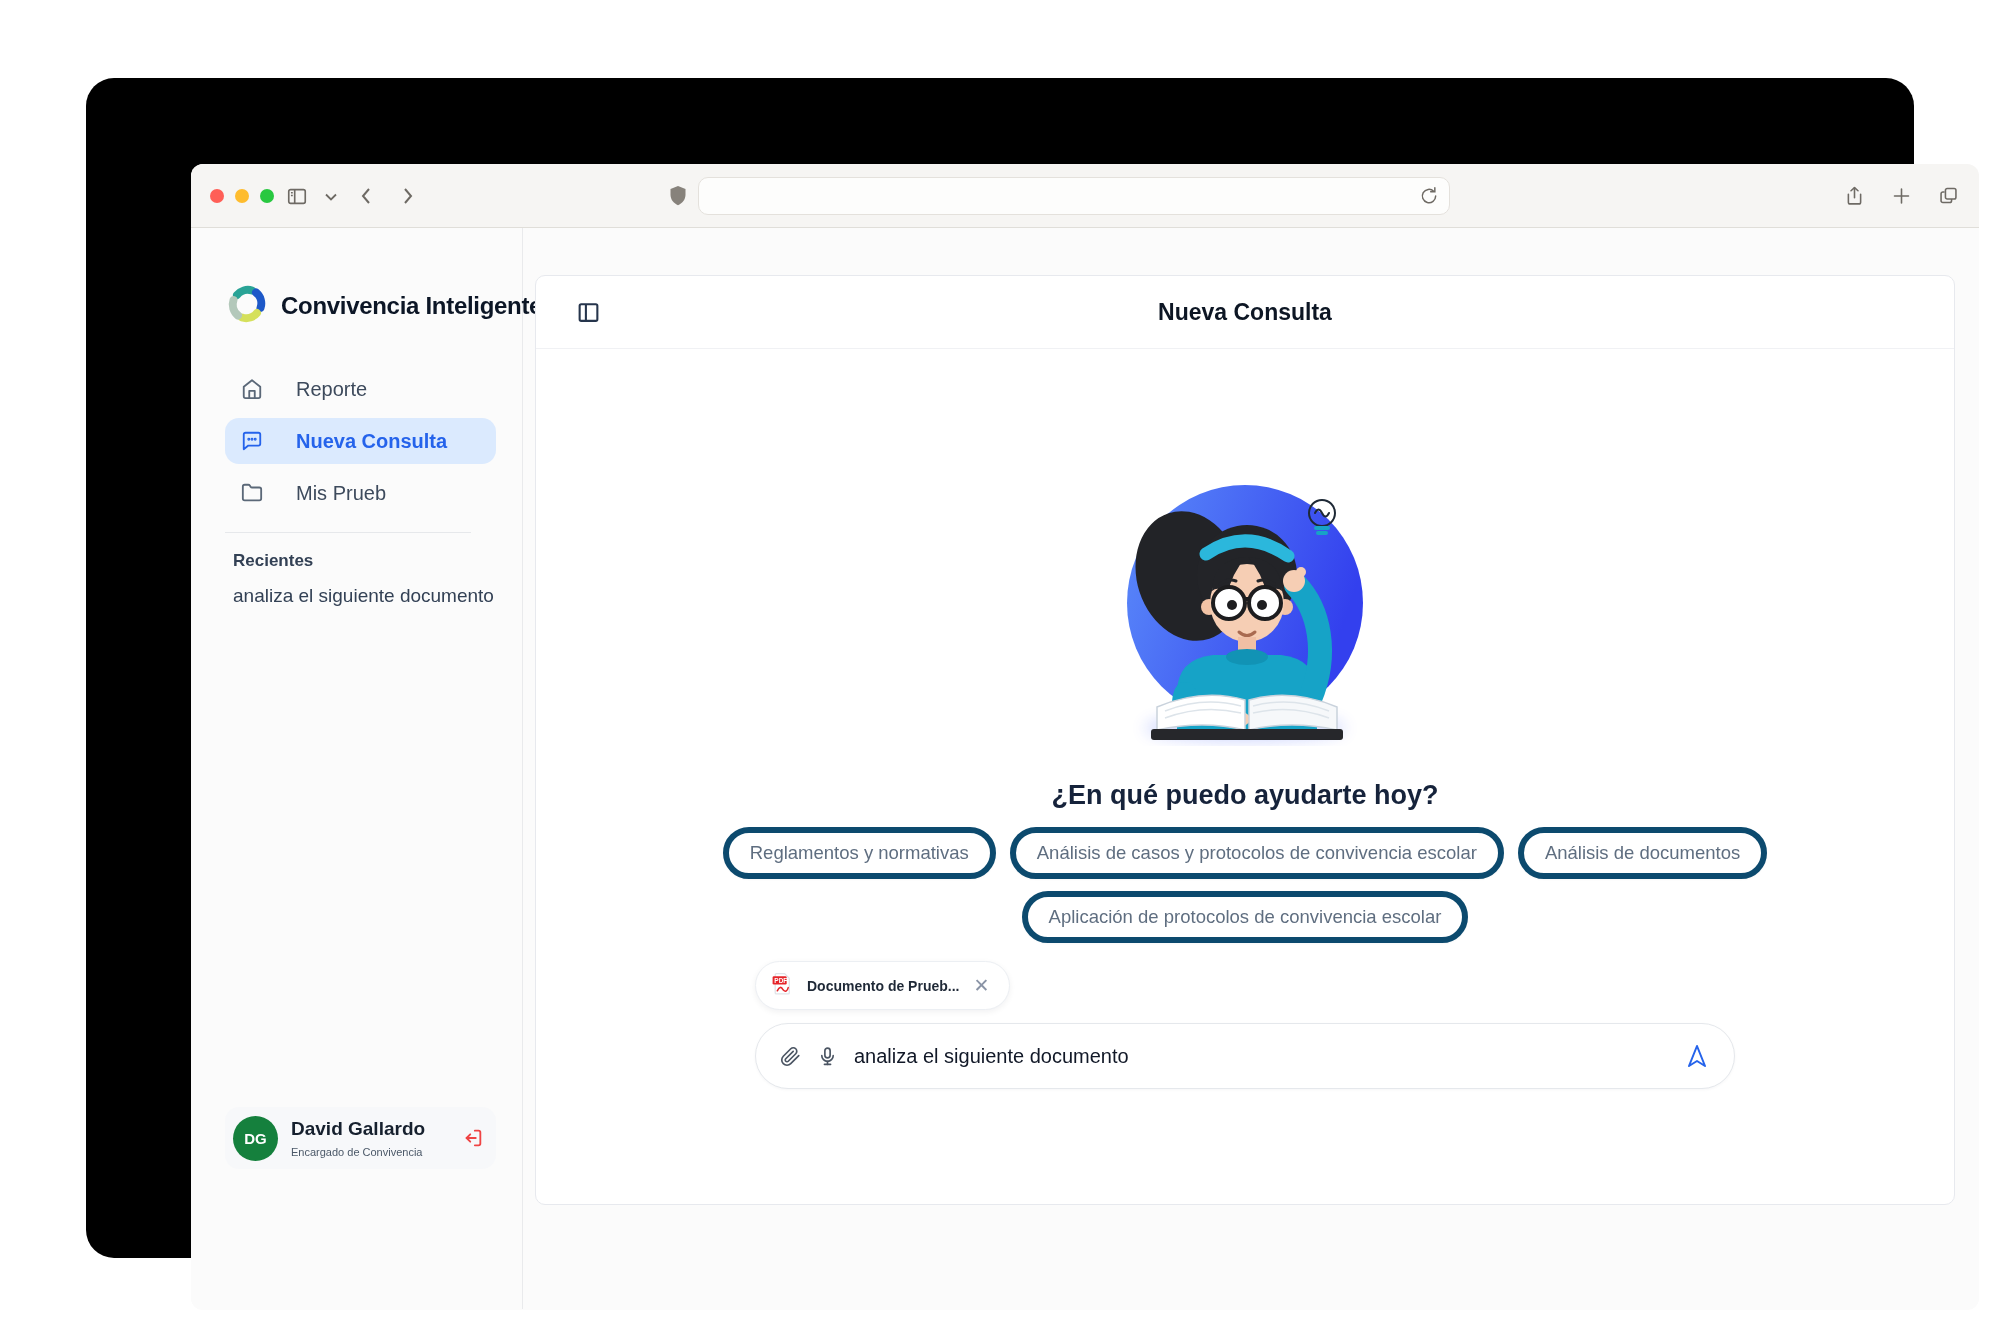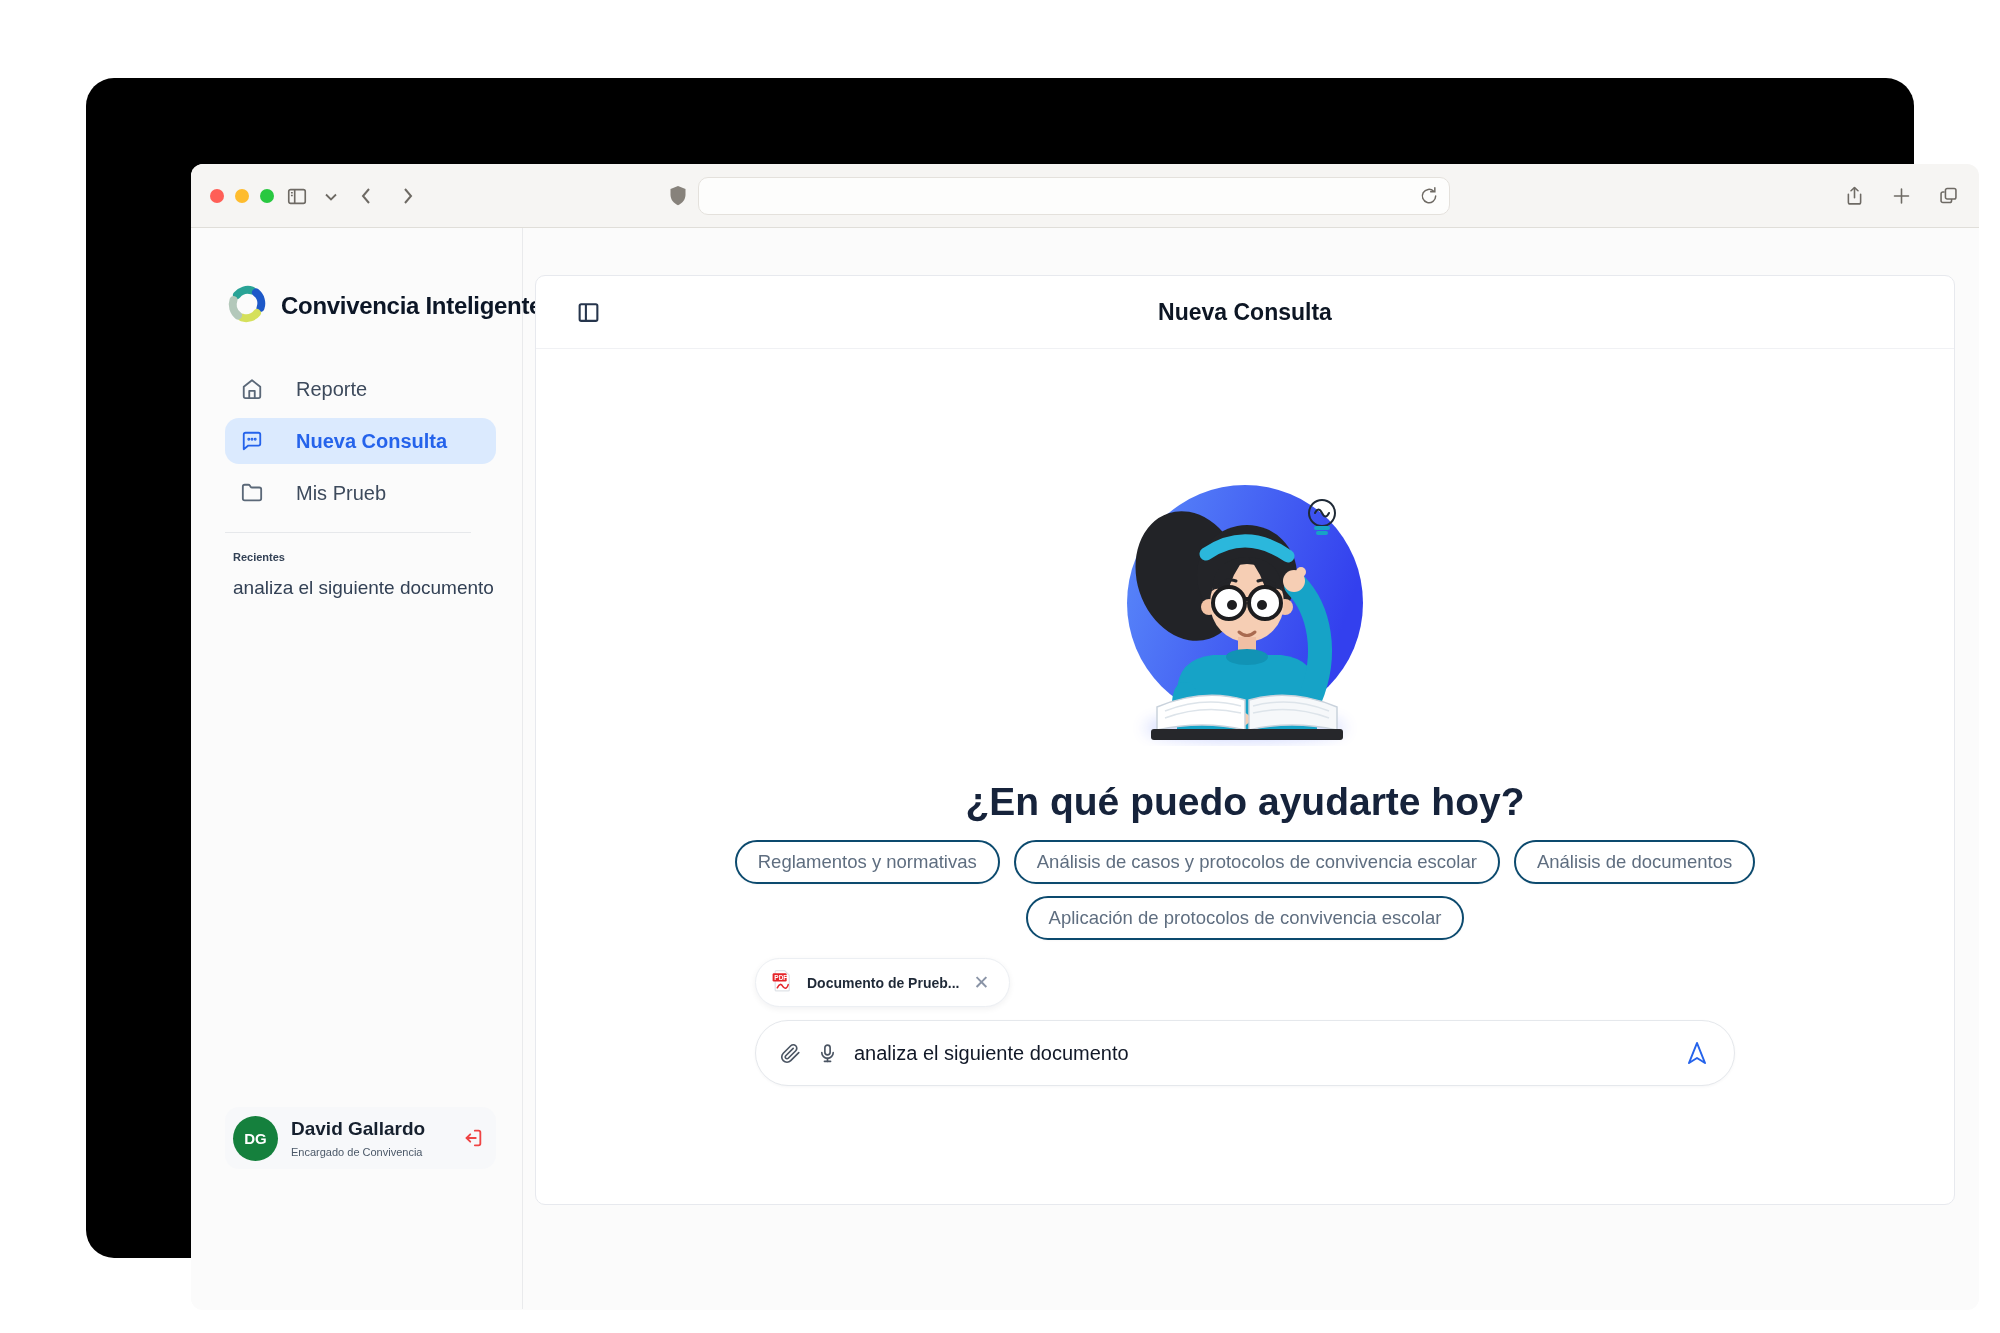--- a/index.html
+++ b/index.html
@@ -24,40 +24,40 @@
   .app { display:flex; height:1081px; background:#fbfbfb; }
   .sidebar { width:332px; flex:0 0 332px; display:flex; flex-direction:column; padding:56px 26px 140px 34px; border-right:1px solid #e9eaec; }
   .brand-row { display:flex; align-items:center; gap:12px; height:44px; }
   .brand { font-size:24px; font-weight:800; color:#0c1626; letter-spacing:-0.3px; white-space:nowrap; }
   .nav { margin-top:38px; display:flex; flex-direction:column; gap:6px; }
   .nav-item { display:flex; align-items:center; gap:33px; height:46px; padding:0 16px; border-radius:14px; cursor:pointer; color:#3d4a5c; font-size:20px; }
   .nav-item .nico { color:#5b6878; display:flex; }
   .nav-item.active { background:#dbeafe; color:#2563eb; font-weight:600; }
   .nav-item.active .nico { color:#2563eb; }
   .side-divider { margin-top:16px; height:1px; background:#e6e8eb; width:246px; }
-  .recents-title { margin-top:18px; font-size:11px; font-weight:700; color:#334155; padding-left:8px; }
+  .recents-title { margin-top:18px; font-size:17px; font-weight:700; color:#334155; padding-left:8px; }
   .recent-item { margin-top:14px; font-size:19px; color:#334155; padding-left:8px; cursor:pointer; }
   .user-card { margin-top:auto; display:flex; align-items:center; gap:13px; background:#f7f8fa; border-radius:14px; padding:8px 12px 8px 8px; height:62px; }
   .avatar { width:45px; height:45px; border-radius:50%; background:#15803d; color:#fff; font-size:15px; font-weight:700; display:flex; align-items:center; justify-content:center; }
   .user-name { font-size:19px; font-weight:700; color:#16202e; line-height:1.2; }
   .user-role { font-size:11px; color:#4b5868; margin-top:6px; }
   .logout { margin-left:auto; color:#ef4444; display:flex; cursor:pointer; }
 
   .mainwrap { flex:1; padding:47px 24px 104px 12px; }
   .panel { height:100%; background:#ffffff; border:1px solid #e7e9ee; border-radius:10px; display:flex; flex-direction:column; }
   .panel-header { position:relative; height:73px; flex:0 0 73px; border-bottom:1px solid #f0f1f4; display:flex; align-items:center; justify-content:center; }
   .panel-toggle { position:absolute; left:40px; top:24px; color:#26354c; cursor:pointer; }
   .panel-title { font-size:23px; font-weight:700; color:#0d1624; }
   .panel-body { flex:1; display:flex; flex-direction:column; align-items:center; padding-top:132px; }
 
-  .greeting { margin-top:34px; font-size:39px; font-weight:800; color:#16233b; }
+  .greeting { margin-top:34px; font-size:27px; font-weight:800; color:#16233b; }
   .chips-row { display:flex; gap:14px; justify-content:center; }
   .chips-row.r1 { margin-top:16px; }
   .chips-row.r2 { margin-top:12px; }
-  .chip { border:2px solid #0c4a6e; background:#fff; border-radius:9999px; padding:9px 21px; font-size:18.5px; color:#5f6e80; cursor:pointer; white-space:nowrap; box-shadow:0 1px 2px rgba(15,23,42,0.03); }
+  .chip { border:6px solid #0c4a6e; background:#fff; border-radius:9999px; padding:9px 21px; font-size:18.5px; color:#5f6e80; cursor:pointer; white-space:nowrap; box-shadow:0 1px 2px rgba(15,23,42,0.03); }
 
   .compose { width:980px; margin-top:18px; display:flex; flex-direction:column; align-self:center; }
   .attach-chip { align-self:flex-start; display:flex; align-items:center; gap:12px; background:#fff; border:1px solid #eceff3; border-radius:9999px; padding:9px 18px 9px 14px; box-shadow:0 2px 6px rgba(15,23,42,0.06); }
   .attach-name { font-size:14px; font-weight:600; color:#1f2937; }
   .attach-close { font-size:19px; color:#8a94a6; cursor:pointer; line-height:1; padding:2px; }
   .inputbar { margin-top:13px; height:66px; background:#fff; border:1px solid #e5e8ec; border-radius:33px; display:flex; align-items:center; gap:16px; padding:0 24px; box-shadow:0 1px 3px rgba(15,23,42,0.04); }
   .inputbar .tool { color:#4b5563; display:flex; cursor:pointer; }
   .composer-input { flex:1; border:none; outline:none; font-size:20px; color:#111827; font-family:"Liberation Sans", sans-serif; background:transparent; }
   .send { color:#2563eb; display:flex; cursor:pointer; }
 </style>

